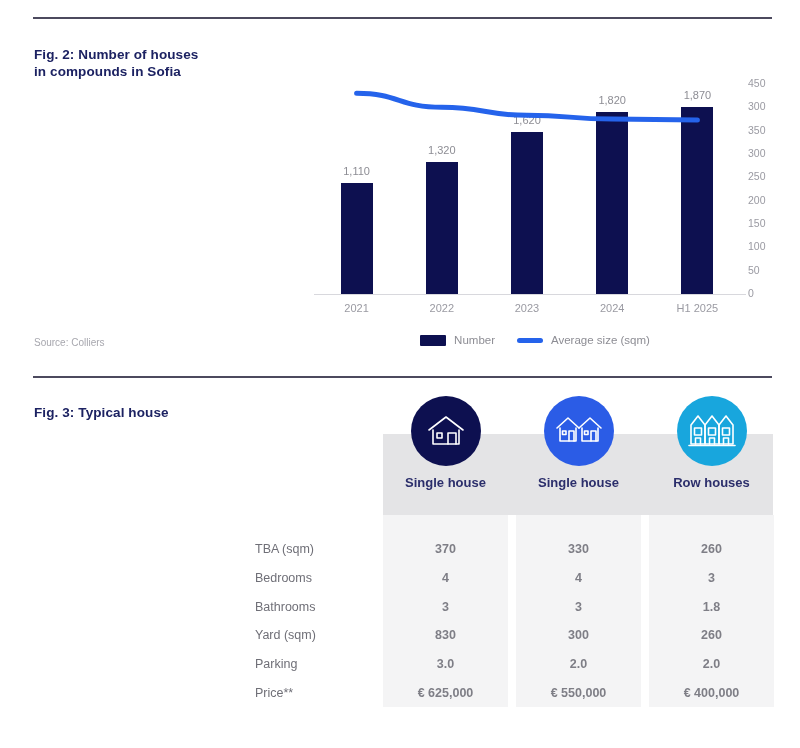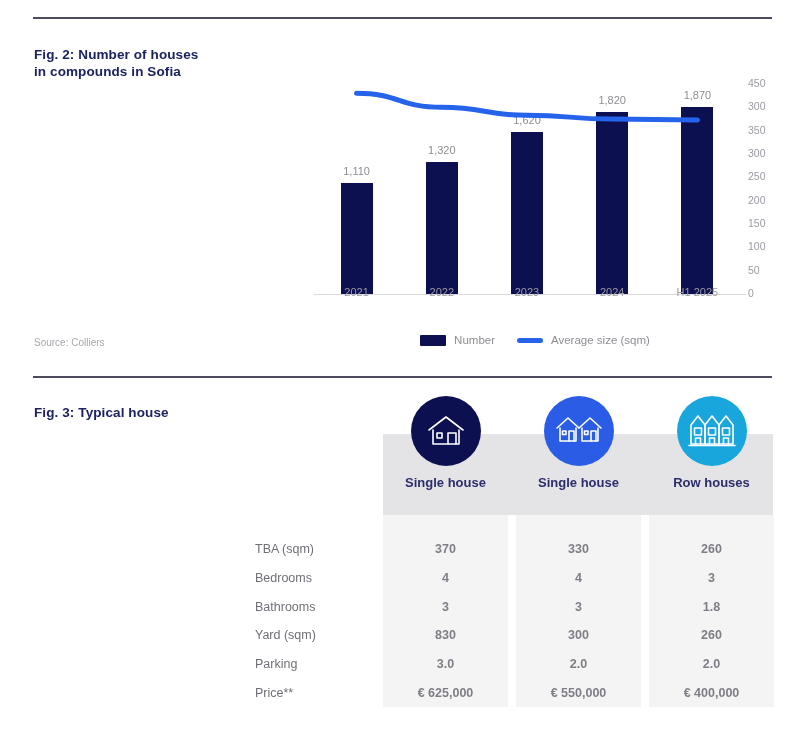--- a/index.html
+++ b/index.html
@@ -99,21 +99,21 @@
     position: absolute;
     left: 50%;
     transform: translateX(-50%);
     font-size: 11px;
     color: #8d8d94;
     white-space: nowrap;
   }
 
   .x-label {
     position: absolute;
-    top: 216px;
+    top: 232px;
     width: 85.2px;
     text-align: center;
     font-size: 11px;
     color: #9a9aa2;
   }
 
   .y-tick {
     position: absolute;
     left: 448px;
     width: 34px;

